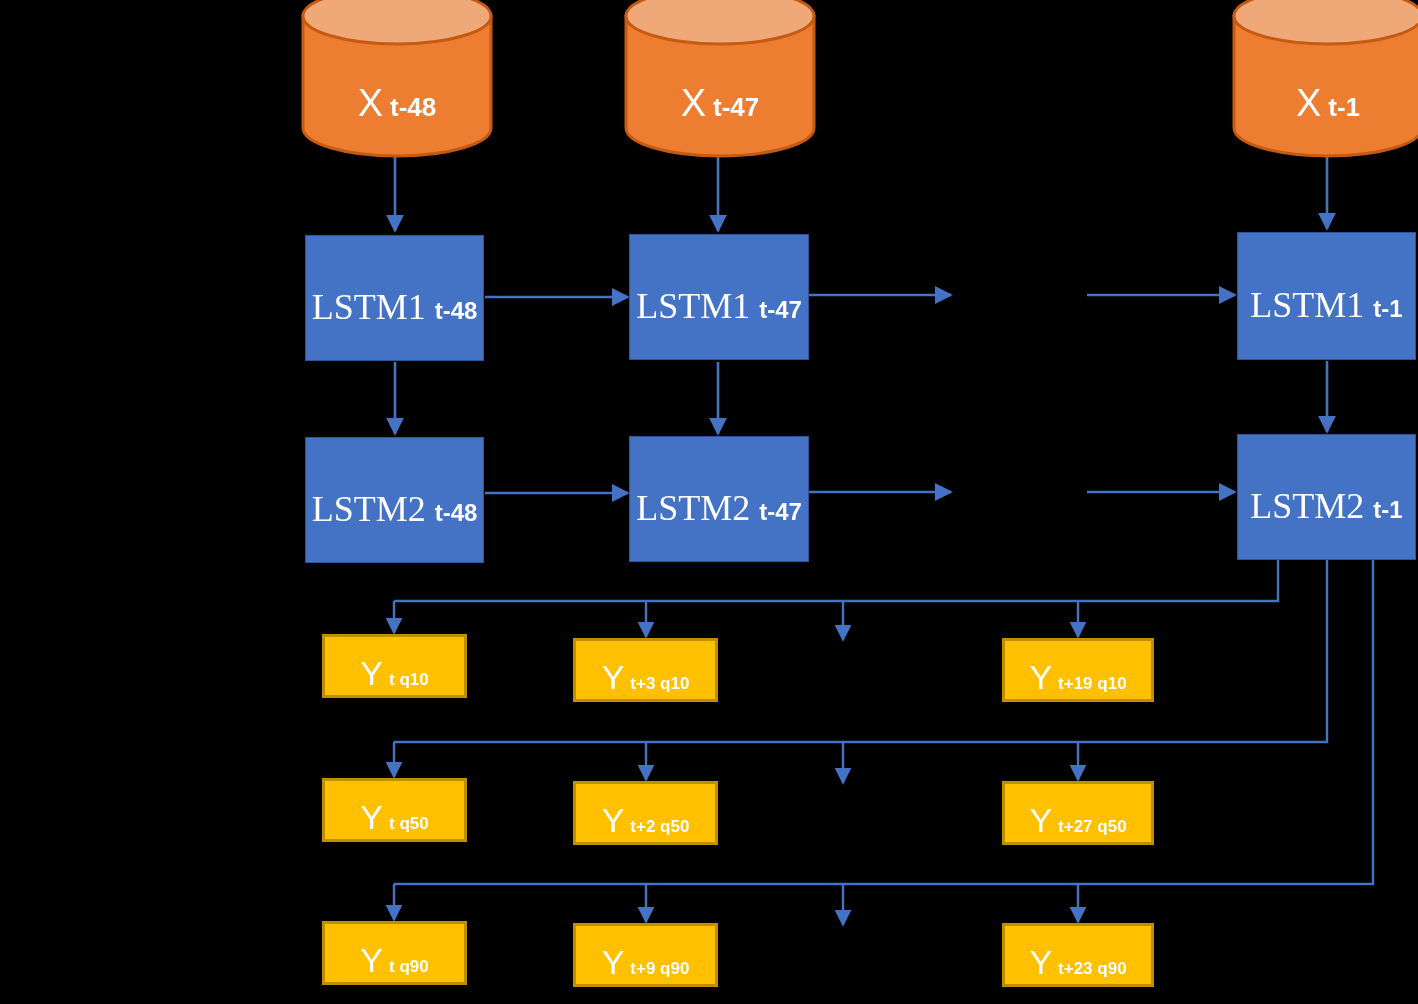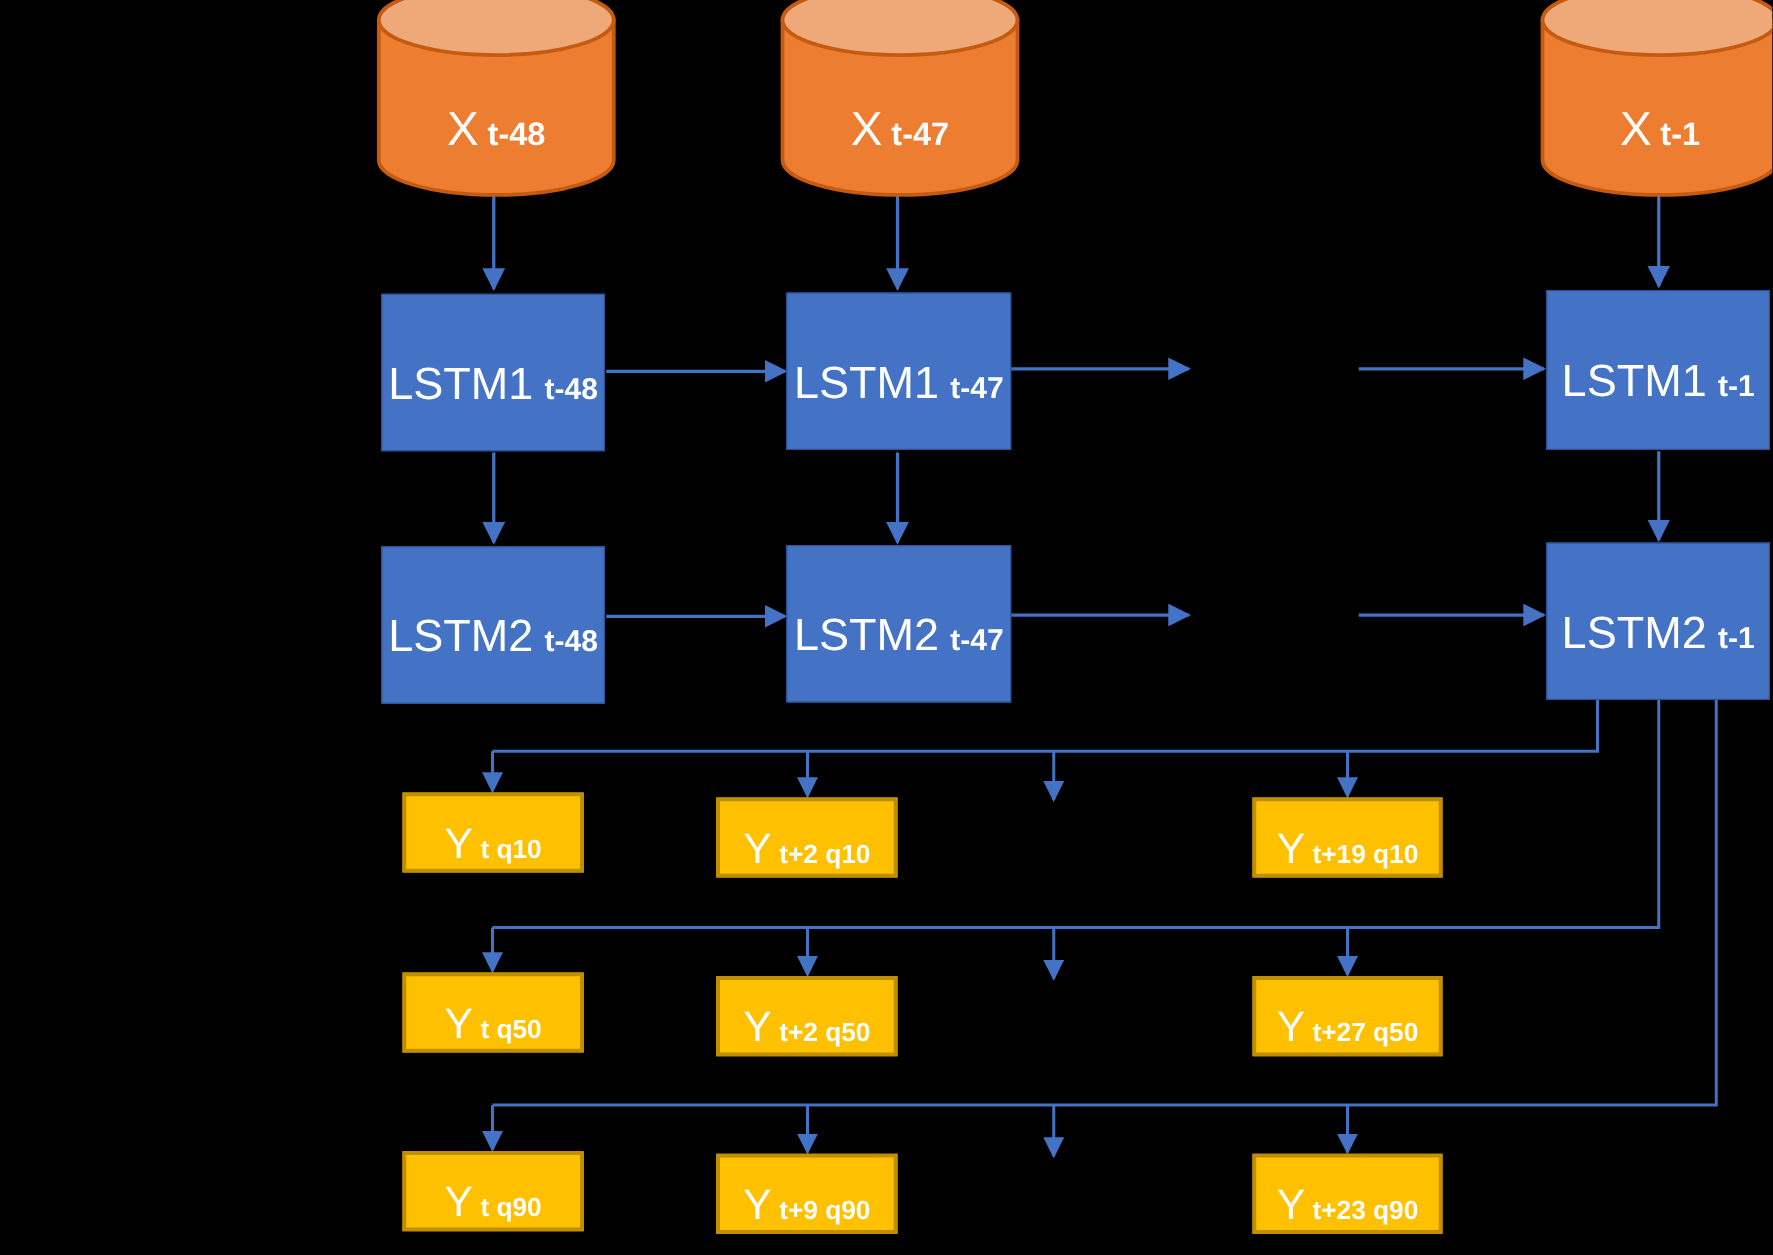--- a/index.html
+++ b/index.html
@@ -39,25 +39,25 @@
     display:flex;align-items:baseline;justify-content:center;
     color:#ffffff;white-space:nowrap;line-height:1;
   }
   .base{font-weight:400;}
   .sub{font-weight:700;margin-top:28px;}
 
   
   .cyl-label .base{font-size:38px;}
   .cyl-label .sub{font-size:26px;margin-left:7px;}
 
-  .lstm .base{font-size:36px;}
+  .lstm .base{font-size:36px;font-family:Liberation Serif, serif;}
   .lstm .sub{font-size:24px;margin-left:9px;}
 
   .ybox .base{font-size:34px;}
-  .ybox .sub{font-size:21px;margin-left:6px;}
+  .ybox .sub{font-size:17px;margin-left:6px;}
 </style>
 </head>
 <body>
 
 <div id="stage">
 
   <svg id="wires" viewBox="0 0 1418 1004">
     <defs>
       <marker id="ah" viewBox="0 0 10 10" refX="9" refY="5" markerWidth="7" markerHeight="7" orient="auto-start-reverse">
         <path d="M 0 0 L 10 5 L 0 10 z" fill="#4472C4"></path>
@@ -187,21 +187,21 @@
 
   <div class="node ybox" style="left:322px;top:634px;width:145px;height:64px;">
     <div class="lbl">
       <span class="base">Y</span>
       <span class="sub">t q10</span>
     </div>
   </div>
   <div class="node ybox" style="left:573px;top:638px;width:145px;height:64px;">
     <div class="lbl">
       <span class="base">Y</span>
-      <span class="sub">t+2 q10</span>
+      <span class="sub">t+3 q10</span>
     </div>
   </div>
   <div class="node ybox" style="left:1002px;top:638px;width:152px;height:64px;">
     <div class="lbl">
       <span class="base">Y</span>
       <span class="sub">t+19 q10</span>
     </div>
   </div>
 
   <div class="node ybox" style="left:322px;top:778px;width:145px;height:64px;">

